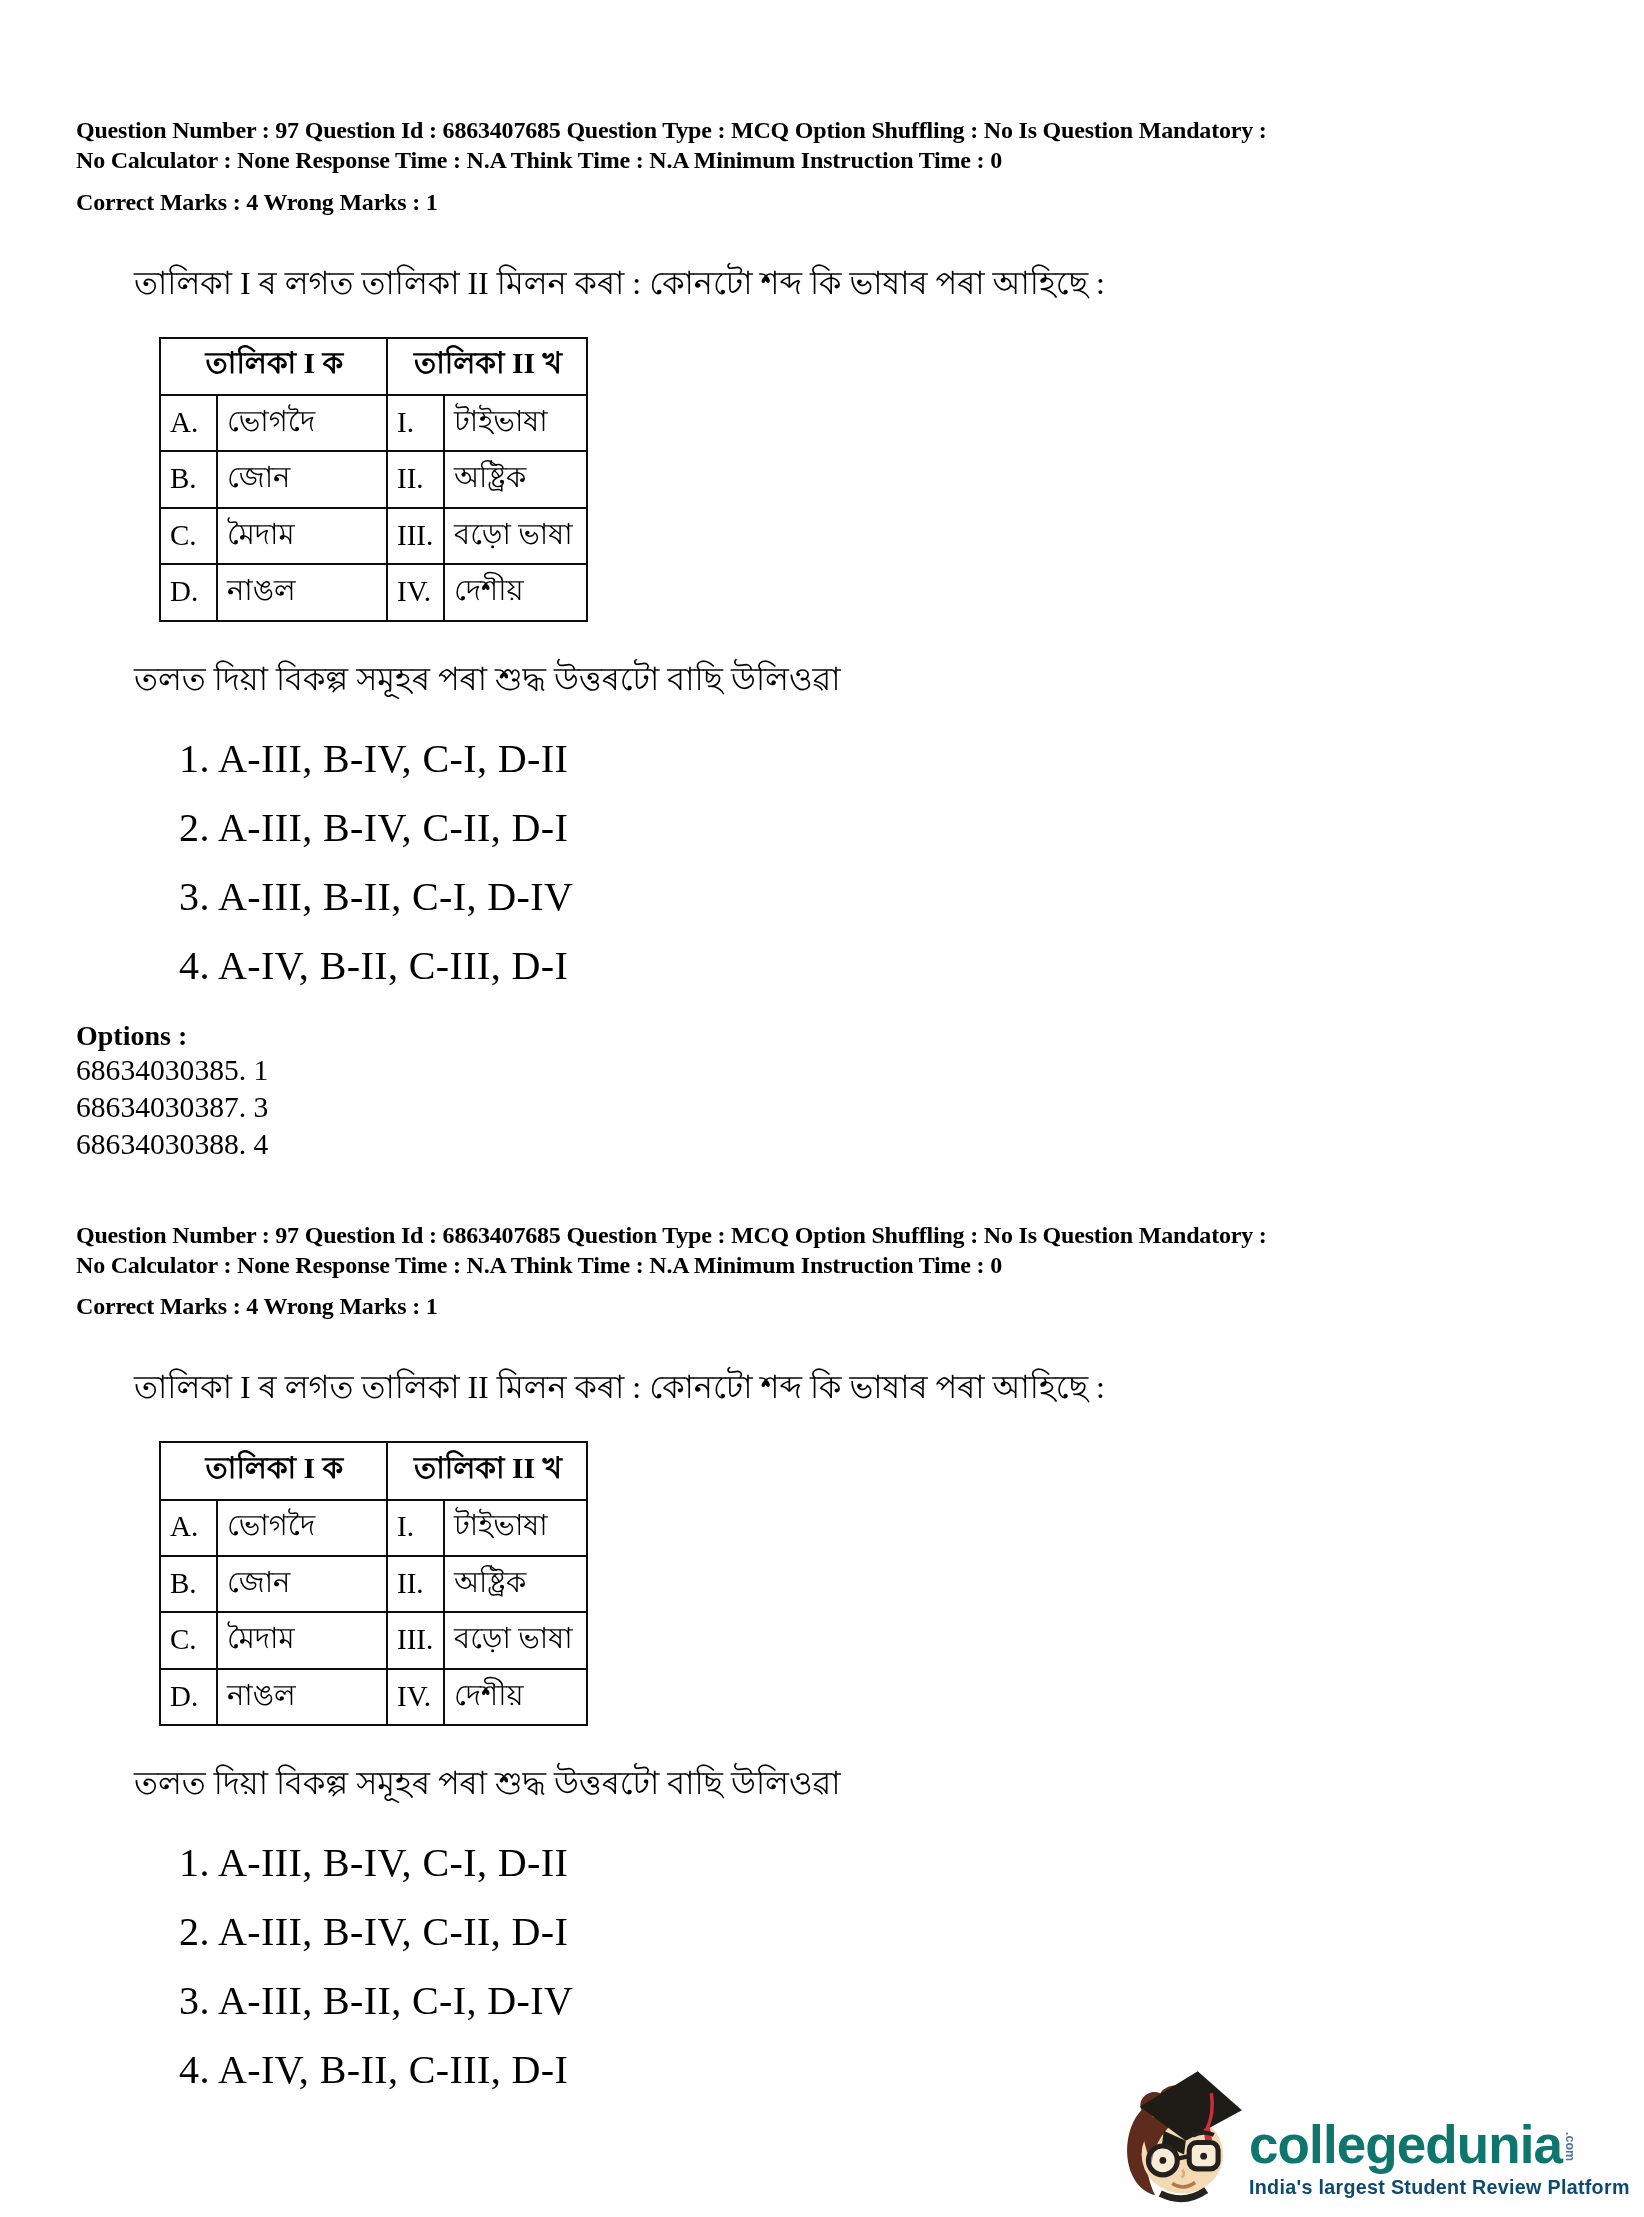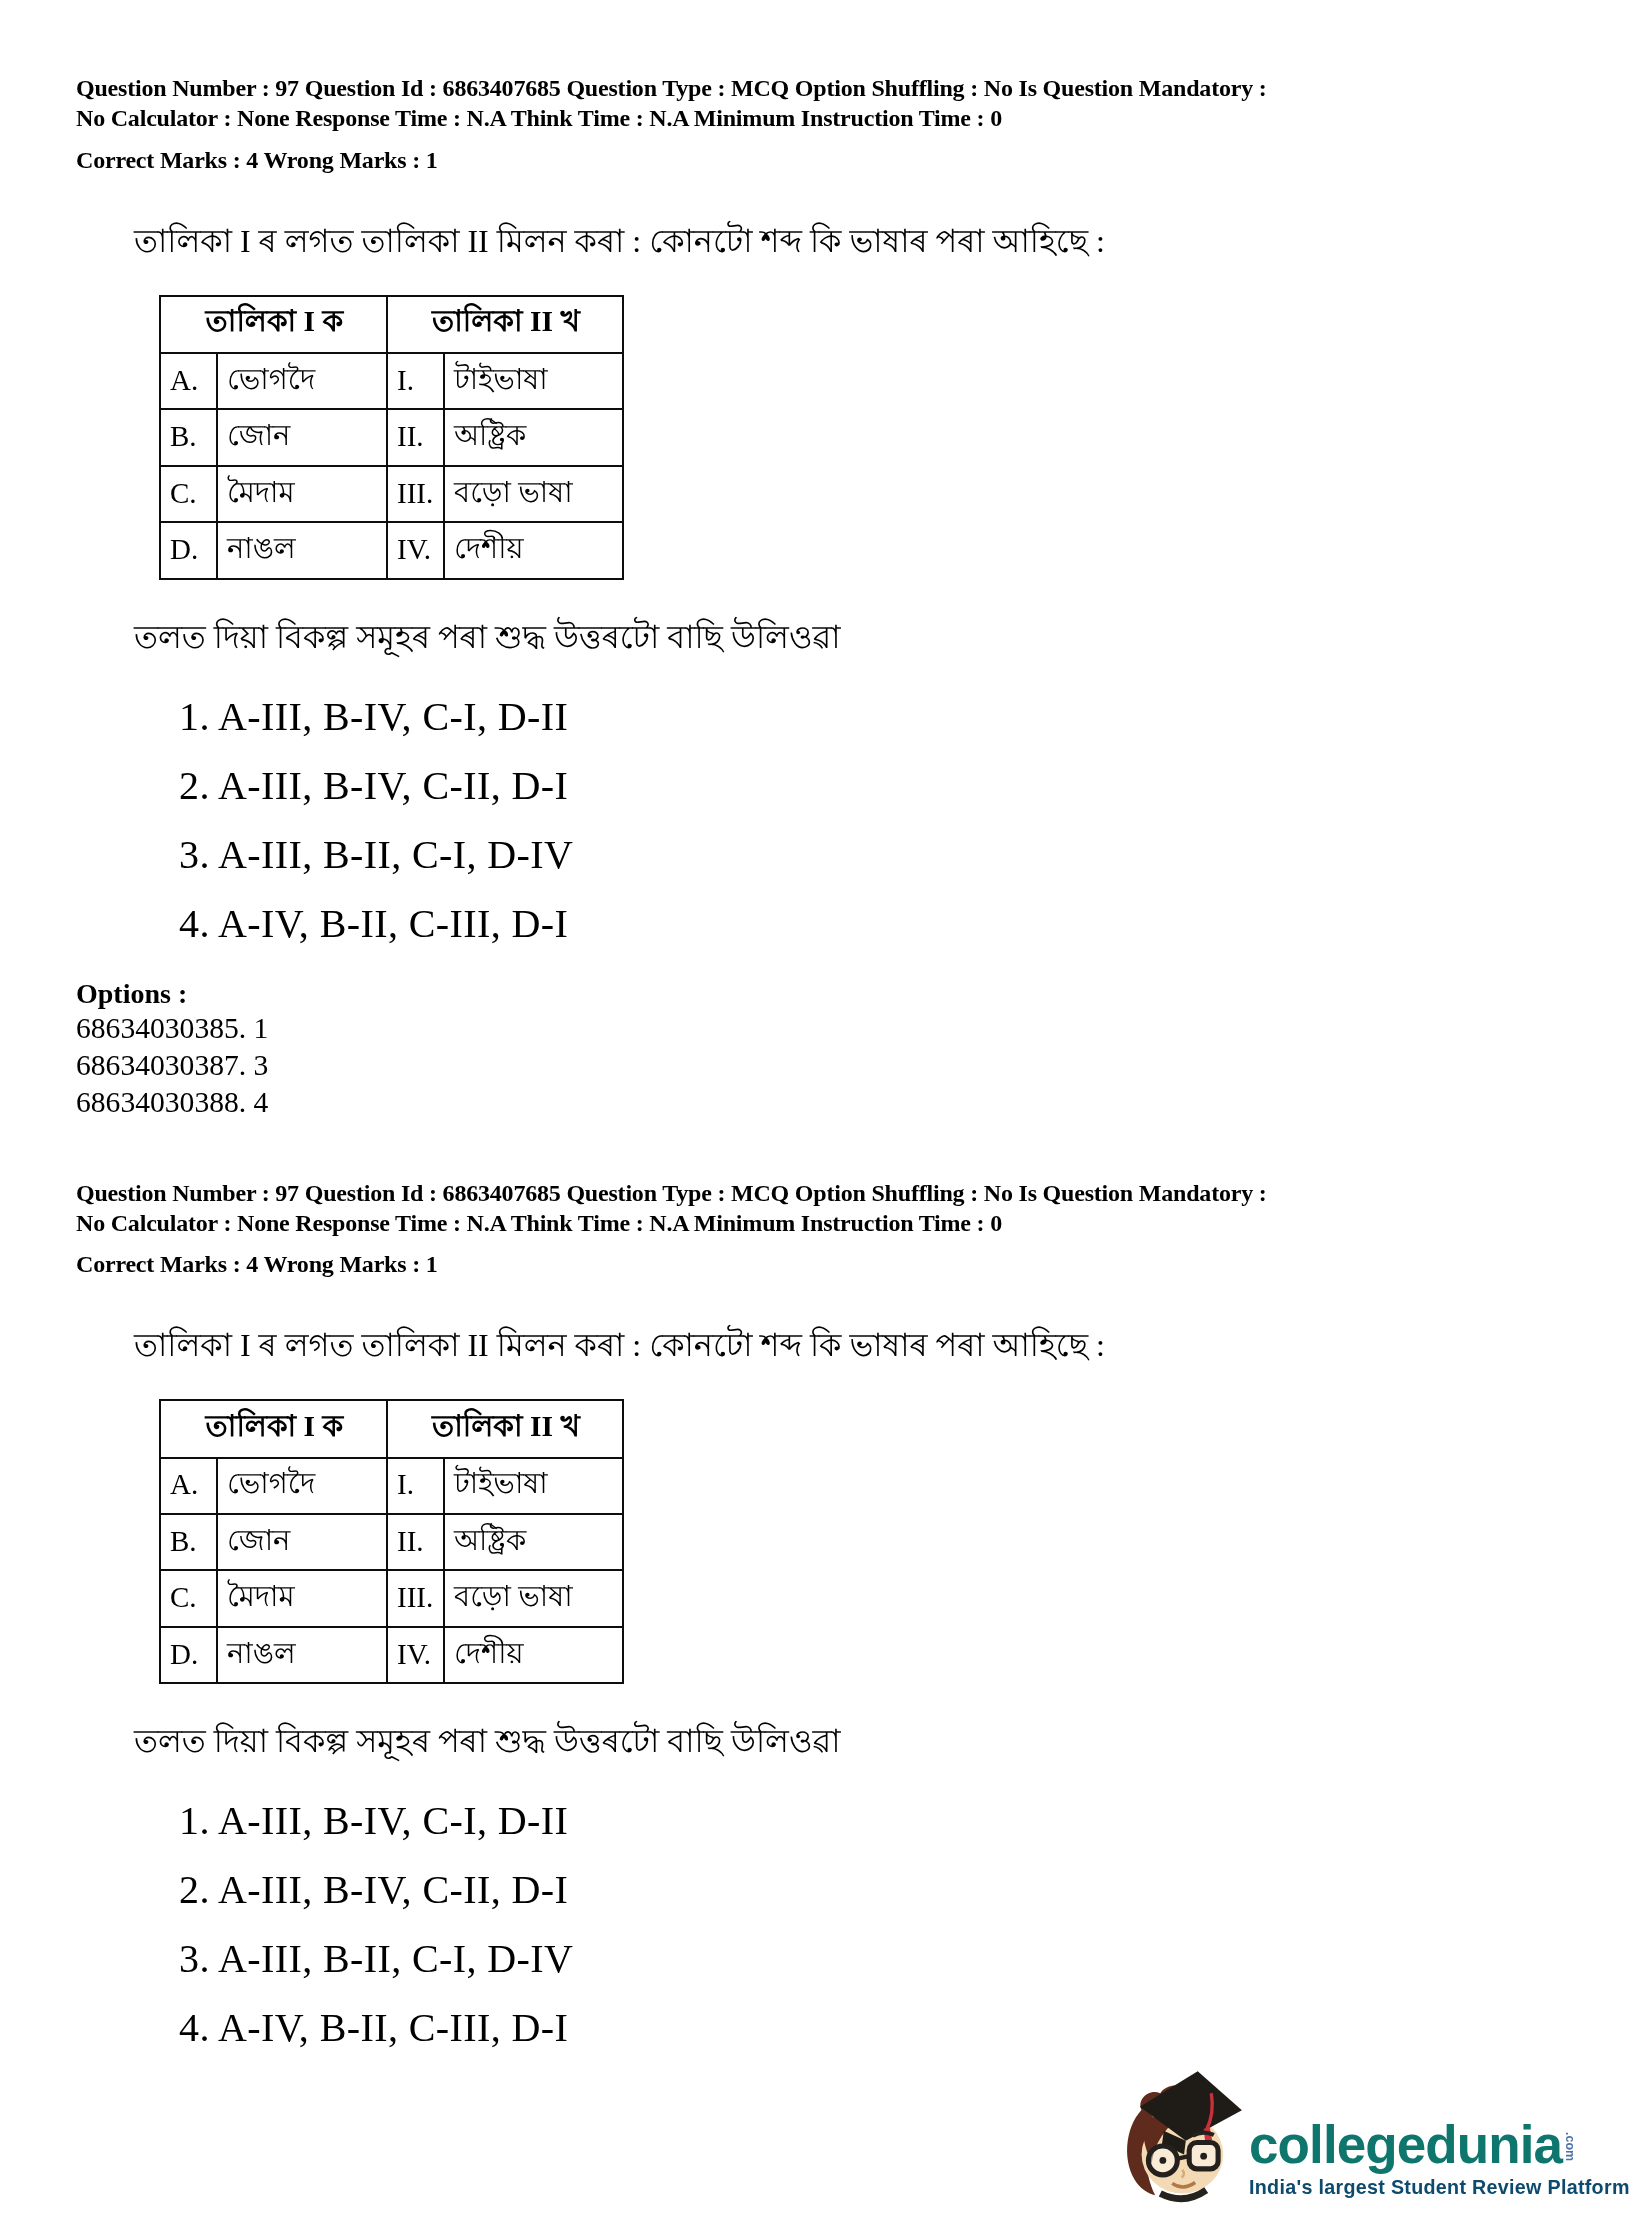--- a/index.html
+++ b/index.html
@@ -5,21 +5,21 @@
   * { margin: 0; padding: 0; box-sizing: border-box; }
   html, body { background: #ffffff; }
   .page {
     position: relative;
     width: 1644px;
     height: 2217px;
     background: #ffffff;
     color: #000000;
     overflow: hidden;
     font-family: "Liberation Serif", serif;
-    padding-top: 73px;
+    padding-top: 115px;
   }
   .qblock { overflow: hidden; }
   .qblock + .qblock { margin-top: 57px; }
 
   .qheader {
     margin-left: 76px;
     max-width: 1505px;
     font-weight: bold;
     font-size: 24px;
     line-height: 30px;
@@ -52,21 +52,21 @@
   }
   .match-table th {
     font-weight: bold;
     text-align: center;
     height: 45px;
     font-size: 29.6px;
   }
   .match-table td { height: 40px; }
   td.cell-key   { width: 57px; }
   td.cell-wordl { width: 170px; }
-  td.cell-wordr { width: 179px; }
+  td.cell-wordr { width: 143px; }
 
   .instruction { margin-top: 34px; }
 
   .choices { margin-top: 41px; margin-left: 179px; }
   .choice {
     font-size: 40px;
     line-height: 30px;
     margin-bottom: 39px;
     letter-spacing: 0.4px;
     white-space: nowrap;

